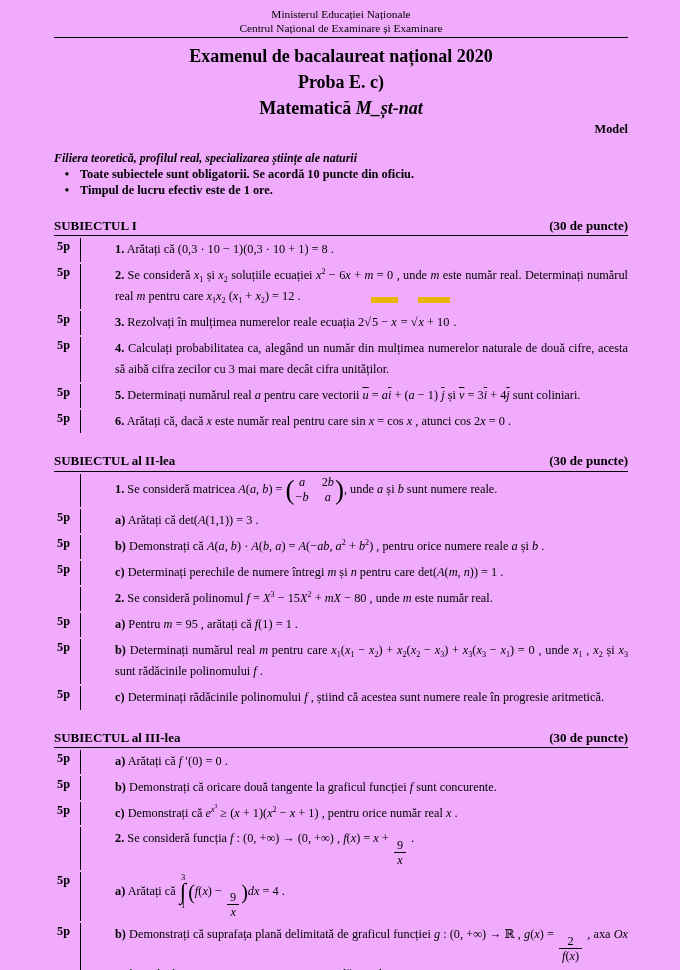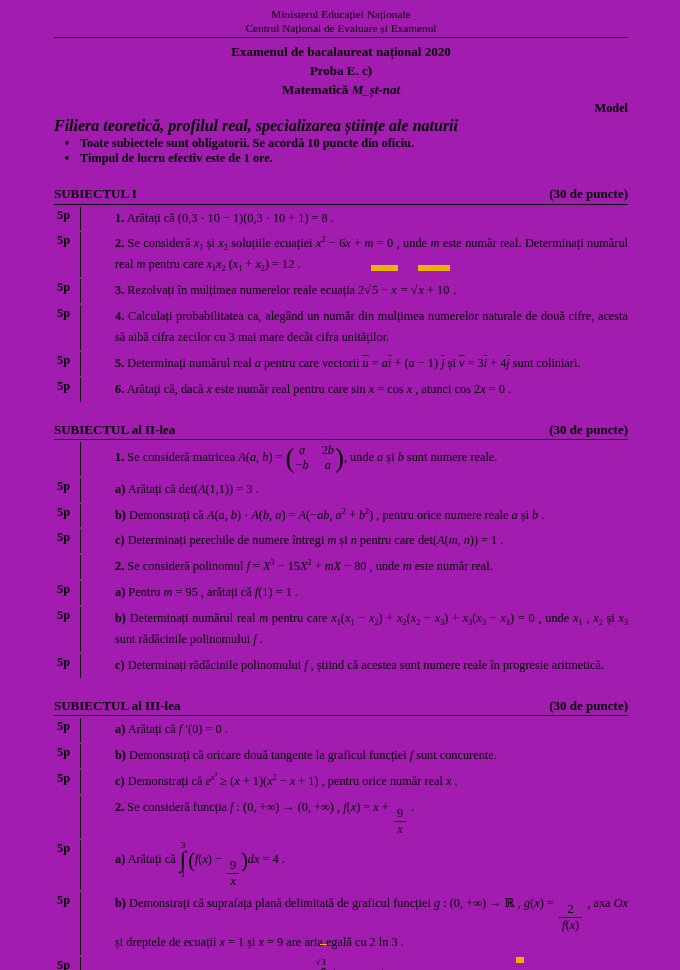--- a/index.html
+++ b/index.html
@@ -1,31 +1,31 @@
 <!DOCTYPE html>
 <html><head>
 <meta charset="utf-8">
 <style>
   html, body { margin:0; padding:0; background:#e8e8e8; }
   body { width:680px; height:970px; overflow:hidden; }
   .page {
     box-sizing:border-box; width:680px; height:970px;
-    background:#a21caf; color:#000;
+    background:#f0abfc; color:#000;
     font-family:"Liberation Serif","DejaVu Serif",serif;
     font-size:12.3px;
     padding:8px 52px 12px 54px;
     display:flex; flex-direction:column;
   }
   
   .org { text-align:center; font-size:11.3px; line-height:1.2; }
   .rule-thin  { border-top:1.4px solid #000; height:0; }
   .rule-head  { margin:2px 0 3px 0; }
-  .titles { text-align:center; font-weight:bold; font-size:13px; line-height:1.45; margin-top:2px; }
+  .titles { text-align:center; font-weight:bold; font-size:18px; line-height:1.45; margin-top:2px; }
   .model-top { text-align:right; font-weight:bold; margin-top:1px; }
-  .filiera { font-weight:bold; font-style:italic; font-size:16px; margin-top:1px; }
+  .filiera { font-weight:bold; font-style:italic; font-size:12px; margin-top:14px; }
   .bullets { margin:1px 0 0 0; }
   .bullet-line { font-weight:bold; line-height:1.25; display:flex; }
   .bullet-glyph { width:26px; text-align:center; flex:none; }
   
   .sec-head { display:flex; justify-content:space-between; font-weight:bold; font-size:13px; margin-top:20px; line-height:1.25; }
   .sec-rule { border-top:1.8px solid #000; height:0; margin-top:1px; }
   .row { display:flex; margin-top:2px;gap:25px; }
   .pts { flex:0 0 23px; font-weight:bold; border-right:1px solid #000; padding:1px 0 2px 3px; }
   .content { flex:1; padding:1px 0 2px 9px; text-align:justify; line-height:1.7; }
   .content i { font-family:inherit; }
@@ -46,21 +46,21 @@
   .paren { font-size:27px; vertical-align:middle; line-height:0.8; }
   .mat { display:inline-grid; grid-template-columns:auto auto; column-gap:13px; row-gap:0px; text-align:center; vertical-align:middle; line-height:1.25; margin:0 1px; }
 </style>
 </head>
 <body>
 
 <div class="page">
 
   <div class="org">
     <div>Ministerul Educației Naționale</div>
-    <div>Centrul Național de Evaluare și Examenul</div>
+    <div>Centrul Național de Examinare și Examinare</div>
   </div>
   <div class="rule-thin rule-head"></div>
 
   <div class="titles">
     <div>Examenul de bacalaureat național 2020</div>
     <div>Proba E. c)</div>
     <div>Matematică <i>M_șt-nat</i></div>
   </div>
   <div class="model-top">Model</div>
 

